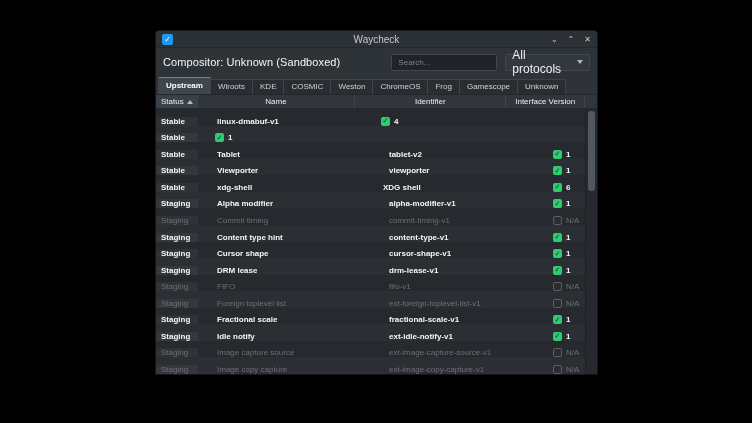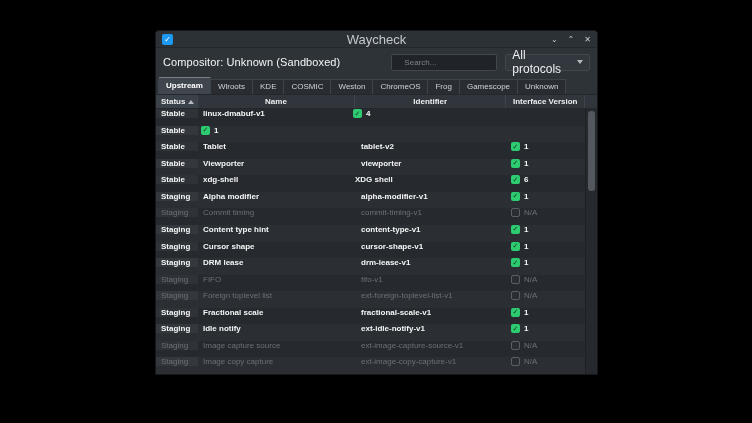--- a/index.html
+++ b/index.html
@@ -10,31 +10,31 @@
             background:#2e3338; border:1px solid #15171a; border-radius:4px 4px 0 0;
             overflow:hidden; display:flex; flex-direction:column; }
 
   
   .titlebar { height:17px; flex:0 0 17px; background:#2c3136; position:relative;
               display:flex; align-items:center; padding:0 6px;
               border-bottom:1px solid #24282c; }
   .app-icon { width:11px; height:11px; border-radius:2px; background:#1d99f3;
               color:#fff; font-size:8px; line-height:11px; text-align:center; z-index:2; }
   .win-title { position:absolute; left:0; right:0; text-align:center;
-               font-size:13px; color:#c3c8cc; }
+               font-size:10px; color:#c3c8cc; }
   .win-controls { margin-left:auto; display:flex; gap:10px; z-index:2; }
   .win-controls span { font-size:8px; color:#c6cacd; line-height:11px; cursor:default; }
 
   
   .toolbar { height:28px; flex:0 0 28px; display:flex; align-items:center;
              padding:0 7px; gap:8px; background:#2e3338; }
   .compositor { font-size:11px; color:#f4f6f7; letter-spacing:.1px; white-space:nowrap; }
   .spacer { flex:1; }
   .search-input { width:106px; height:17px; background:#202428; border:1px solid #42474d;
-                  border-radius:2px; color:#eceff1; font-size:8px; padding:0 12px; outline:none;
+                  border-radius:2px; color:#eceff1; font-size:8px; padding:0 6px; outline:none;
                   font-family:inherit;margin-left:35px; }
   .search-input::placeholder { color:#7d8287; }
   .dropdown { width:100px; height:17px; background:#33383e; border:1px solid #42474d;
               border-radius:2px; display:flex; align-items:center; justify-content:space-between;
               padding:0 6px; font-size:12px; color:#eceff1; }
   .chev-down { width:0; height:0; border-left:3px solid transparent;
                border-right:3px solid transparent; border-top:4px solid #b6bbc0; }
 
   
   .tabbar { height:18px; flex:0 0 18px; display:flex; align-items:flex-end;
@@ -44,35 +44,35 @@
          white-space:nowrap; cursor:default; }
   .tab:first-child { border-left:1px solid #3f444a; border-top-left-radius:2px; }
   .tab.active { height:17px; line-height:16px; background:#40464d; color:#ffffff;
                 border-top:1px solid #7a8087; font-weight:bold;text-align:right; }
 
   
   .thead { height:15px; flex:0 0 15px; display:flex; background:#31363c;
            border-top:1px solid #24282c; border-bottom:1px solid #24282c;
            font-size:8px; color:#eceff1; }
   .th { display:flex; align-items:center; justify-content:center;
-        border-right:1px solid #3f444a; height:100%;font-weight:bold; }
+        border-right:1px solid #3f444a; height:100%; }
   .th-status { width:42px; justify-content:flex-start; padding-left:5px; gap:3px;
                background:#3b4148; }
   .th-name { width:158px; }
   .th-id { width:152px; }
   .th-ver { width:79px; }
   .th-scroll { width:12px; border-right:0; background:#31363c; }
   .sort-arrow { width:0; height:0; border-left:3px solid transparent;
                 border-right:3px solid transparent; border-bottom:4px solid #b6bbc0; }
 
   
   .table-area { flex:1; display:flex; min-height:0; }
   .tbody { flex:1; display:flex; flex-direction:column; min-width:0; }
-  .row { flex:1; display:flex; align-items:flex-start; font-size:8px; min-height:0;
-         color:#eceff1; }
+  .row { flex:1; display:flex; align-items:flex-end; font-size:8px; min-height:0;
+         color:#eceff1;gap:14px; }
   .row.even { background:#26292d; }
   .row.alt  { background:#2b2e33; }
   .cell { display:flex; align-items:center; }
   .c-status { width:42px; padding-left:5px; background:rgba(255,255,255,0.045); }
   .c-name { width:158px; padding-left:5px; }
   .c-id { width:152px; padding-left:5px; }
   .c-ver { flex:1; gap:4px; padding-left:3px; }
   .row.avail .c-status, .row.avail .c-name, .row.avail .c-id,
   .row.avail .ver-label { font-weight:bold; color:#f4f6f7; }
   .row.na { color:#6d7175; }

